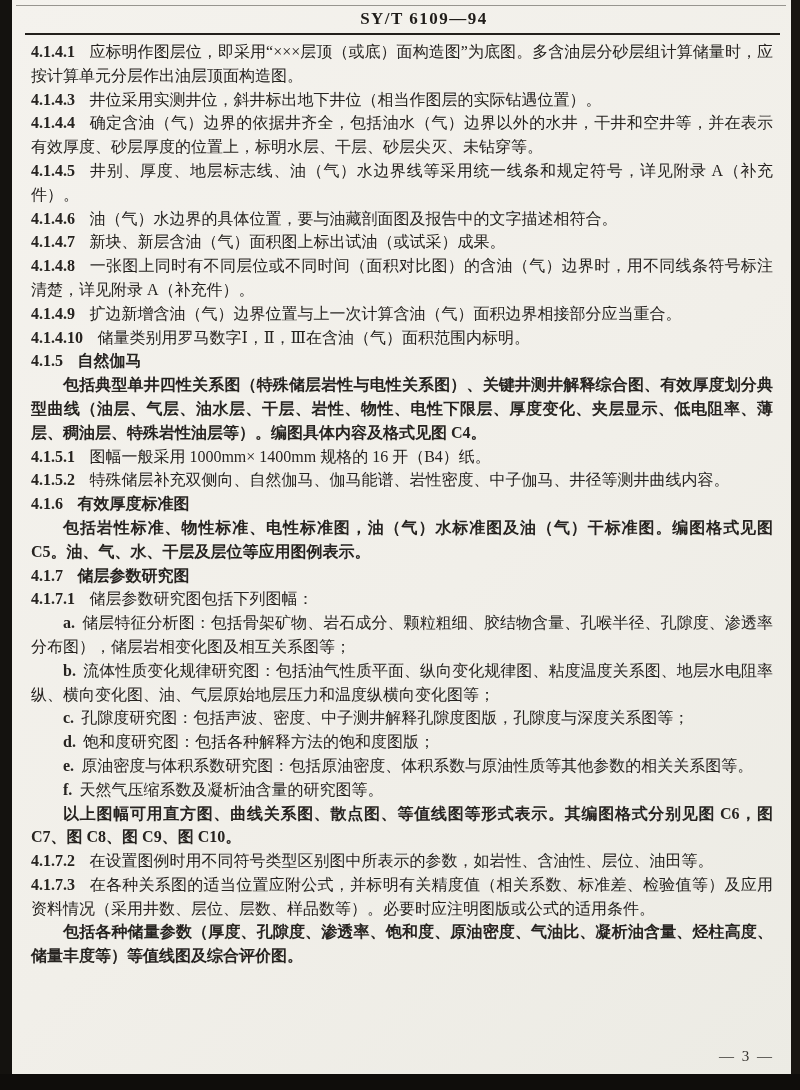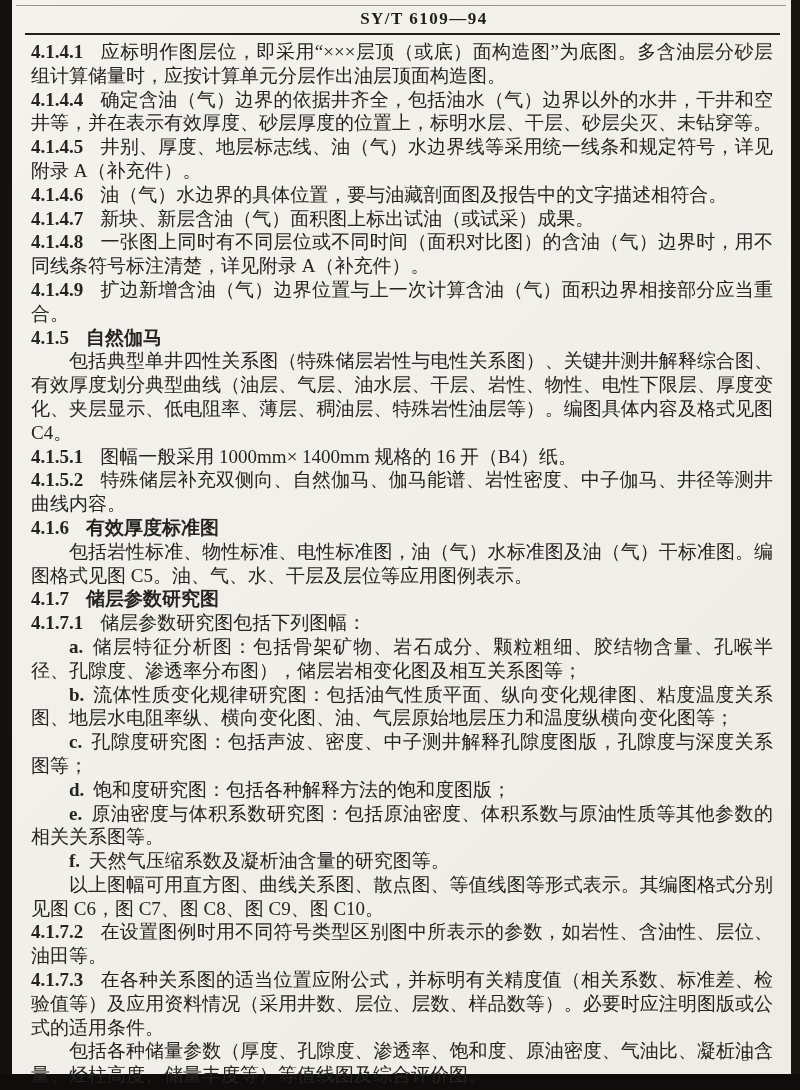--- a/index.html
+++ b/index.html
@@ -18,28 +18,28 @@
   .topline{position:absolute;left:16px;right:14px;top:5px;height:1px;background:#97958f;}
   .header{
     position:absolute;top:9px;left:0;width:100%;
     text-align:center;font-weight:bold;font-size:17px;letter-spacing:1.5px;
     color:#201d1a;
     padding-left:24px;
   }
   .header-rule{position:absolute;top:33px;left:25px;right:20px;height:2px;background:#23201c;}
   .body-text{
     position:absolute;top:40px;left:31px;right:27px;
-    font-size:19px;line-height:23.8px;
+    font-size:16px;line-height:23.8px;
     text-align:justify;
   }
   .body-text p{margin:0;}
   p.heading{font-weight:bold;}
   .num{font-weight:bold;margin-right:0.9em;white-space:nowrap;}
   p.list .num{margin-right:0.45em;}
-  p.indent{text-indent:2em;}
+  p.indent{text-indent:2em;font-weight:bold;}
   p.list{text-indent:2em;}
   .pagenum{
     position:absolute;right:26px;bottom:25px;
     font-size:15px;letter-spacing:2px;color:#33302c;
   }
 </style>
 </head>
 <body>
 
 <div class="page">
@@ -50,33 +50,35 @@
   <div class="edge-bottom"></div>
 
   <div class="header">SY/T 6109—94</div>
   <div class="header-rule"></div>
 
   <div class="body-text">
 
     <p class="clause"><span class="num">4.1.4.1</span><span>应标明作图层位，即采用“×××层顶（或底）面构造图”为底图。多含油层分砂层组计算储量时，应按计算单元分层作出油层顶面构造图。</span></p>
 
 
+    <p class="clause"><span class="num">4.1.4.3</span><span>井位采用实测井位，斜井标出地下井位（相当作图层的实际钻遇位置）。</span></p>
 
     <p class="clause"><span class="num">4.1.4.4</span><span>确定含油（气）边界的依据井齐全，包括油水（气）边界以外的水井，干井和空井等，并在表示有效厚度、砂层厚度的位置上，标明水层、干层、砂层尖灭、未钻穿等。</span></p>
 
     <p class="clause"><span class="num">4.1.4.5</span><span>井别、厚度、地层标志线、油（气）水边界线等采用统一线条和规定符号，详见附录 A（补充件）。</span></p>
 
     <p class="clause"><span class="num">4.1.4.6</span><span>油（气）水边界的具体位置，要与油藏剖面图及报告中的文字描述相符合。</span></p>
 
     <p class="clause"><span class="num">4.1.4.7</span><span>新块、新层含油（气）面积图上标出试油（或试采）成果。</span></p>
 
     <p class="clause"><span class="num">4.1.4.8</span><span>一张图上同时有不同层位或不同时间（面积对比图）的含油（气）边界时，用不同线条符号标注清楚，详见附录 A（补充件）。</span></p>
 
     <p class="clause"><span class="num">4.1.4.9</span><span>扩边新增含油（气）边界位置与上一次计算含油（气）面积边界相接部分应当重合。</span></p>
 
+    <p class="clause"><span class="num">4.1.4.10</span><span>储量类别用罗马数字Ⅰ，Ⅱ，Ⅲ在含油（气）面积范围内标明。</span></p>
 
     <p class="heading"><span class="num">4.1.5</span><span>自然伽马</span></p>
 
     <p class="indent"><span>包括典型单井四性关系图（特殊储层岩性与电性关系图）、关键井测井解释综合图、有效厚度划分典型曲线（油层、气层、油水层、干层、岩性、物性、电性下限层、厚度变化、夹层显示、低电阻率、薄层、稠油层、特殊岩性油层等）。编图具体内容及格式见图 C4。</span></p>
 
     <p class="clause"><span class="num">4.1.5.1</span><span>图幅一般采用 1000mm× 1400mm 规格的 16 开（B4）纸。</span></p>
 
     <p class="clause"><span class="num">4.1.5.2</span><span>特殊储层补充双侧向、自然伽马、伽马能谱、岩性密度、中子伽马、井径等测井曲线内容。</span></p>
 
     <p class="heading"><span class="num">4.1.6</span><span>有效厚度标准图</span></p>

